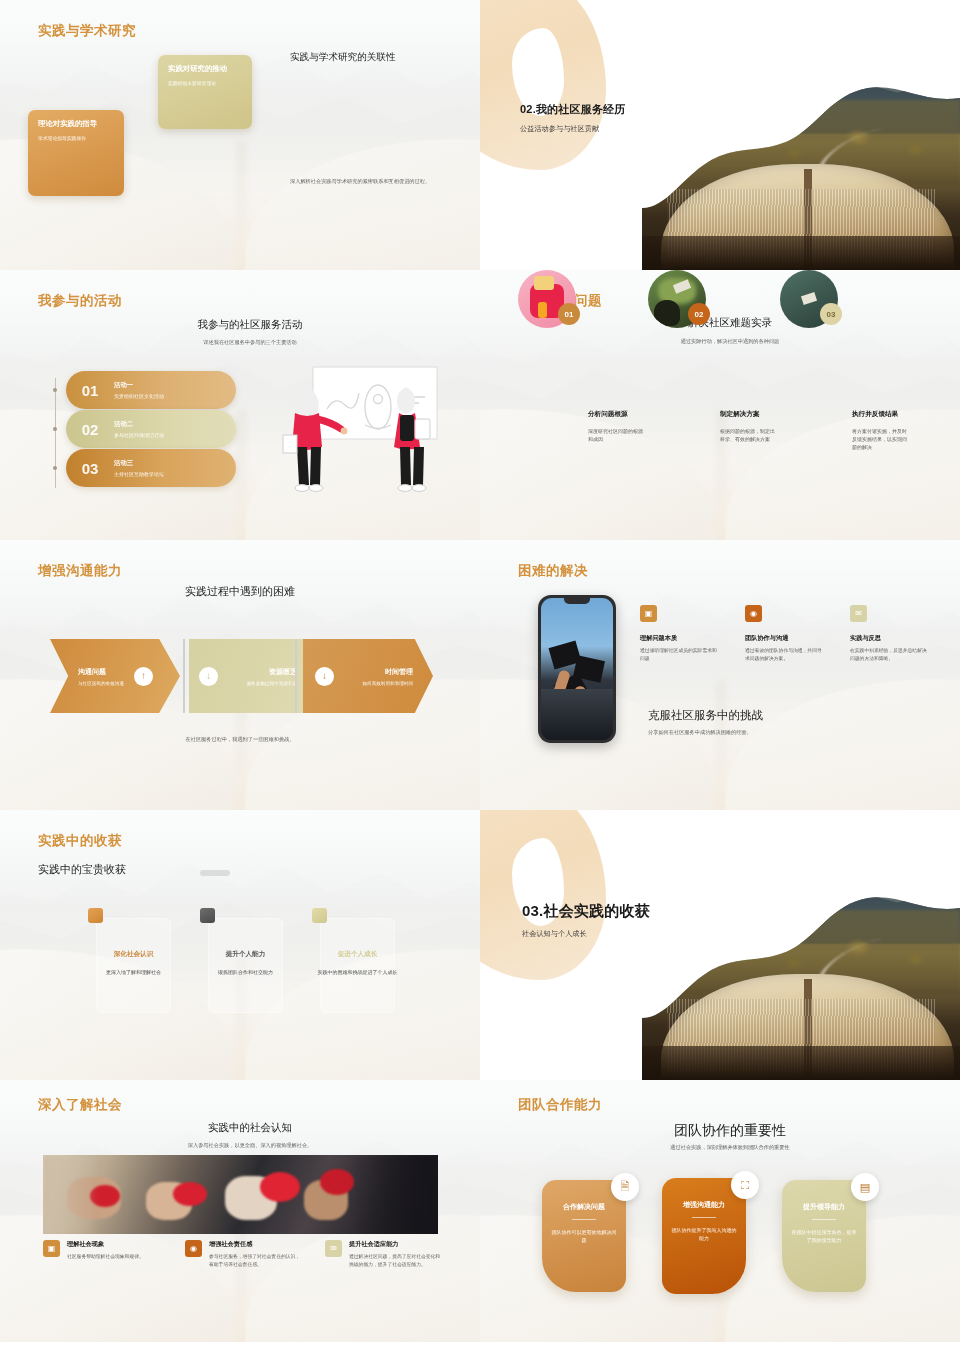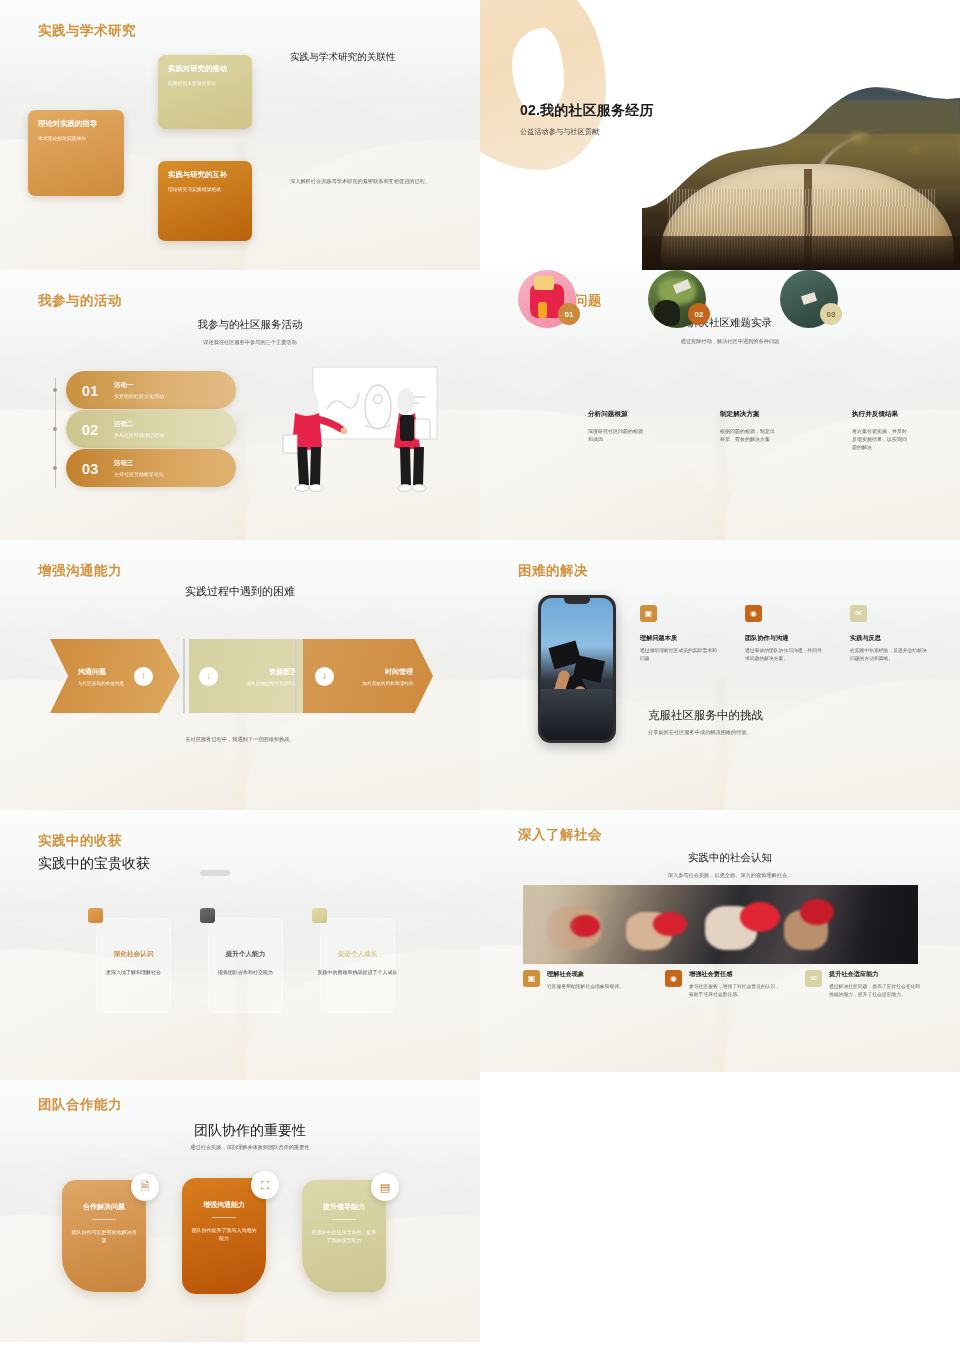--- a/index.html
+++ b/index.html
@@ -211,21 +211,21 @@
            border-radius:5px; }
   .s6-col{ position:absolute; width:78px; }
   .s6-ico{ width:17px; height:17px; border-radius:3px; display:flex;
            align-items:center; justify-content:center; color:#fff; font-size:8px; }
   .s6-col .t{ font-size:6.2px; font-weight:700; color:#1b1b1b; margin-top:12px; }
   .s6-col .d{ font-size:4.8px; color:#5d5d5d; margin-top:4px; line-height:1.65; }
   .s6-h{ left:168px; top:168px; width:230px; font-size:11.5px; text-align:left; }
   .s6-s{ left:168px; top:189px; width:230px; text-align:left; }
 
   
-  .s7-h{ left:38px; top:45px; width:240px; font-size:14px; text-align:left; }
+  .s7-h{ left:38px; top:52px; width:240px; font-size:11px; text-align:left; }
   .s7-ghost{ position:absolute; top:60px; left:200px; width:30px; height:6px;
              background:#dcdcdc; border-radius:3px; }
   .s7-card{ position:absolute; top:108px; width:75px; height:95px;
             border-radius:6px; background:rgba(255,255,255,.30);
             border:1px solid rgba(255,255,255,.35); }
   .s7-sq{ position:absolute; top:98px; width:15px; height:15px; border-radius:3px; }
   .s7-t{ position:absolute; top:140px; width:95px; text-align:center;
          font-size:6.6px; font-weight:700; }
   .s7-d{ position:absolute; top:158px; width:95px; text-align:center;
          font-size:5px; color:#4a4a4a; line-height:1.65; }
@@ -281,42 +281,38 @@
     <div class="kicker">实践与学术研究</div>
 
     <div class="s1-card s1-b">
       <div class="t">实践对研究的推动</div>
       <div class="d">实践经验丰富研究理论</div>
     </div>
     <div class="s1-card s1-a">
       <div class="t">理论对实践的指导</div>
       <div class="d">学术理论指导实践操作</div>
     </div>
-    <div class="s1-card s1-c">
-      <div class="t">实践与研究的互补</div>
-      <div class="d">理论研究与实践相辅相成</div>
-    </div>
 
     <div class="headline s1-title">实践与学术研究的关联性</div>
     <div class="subline s1-desc">深入解析社会实践与学术研究的紧密联系和互相促进的过程。</div>
   </section>
 
   <section class="slide divider">
     <div class="blob"></div>
     <div class="photo">
       <div class="ph-sky"></div>
         <div class="ph-hill"></div>
         <div class="ph-trees"></div>
       <div class="ph-road"></div>
         <div class="ph-book"></div>
         <div class="ph-pages"></div>
       <div class="ph-base"></div>
     </div>
     <div style="position:absolute;left:40px;top:102px;">
-      <div style="font-size:14px;font-weight:700;color:#1b1b1b;letter-spacing:.2px;">02.我的社区服务经历</div>
+      <div style="font-size:11px;font-weight:700;color:#1b1b1b;letter-spacing:.2px;">02.我的社区服务经历</div>
       <div style="font-size:7.2px;color:#3d3d3d;margin-top:7px;">公益活动参与与社区贡献</div>
     </div>
   </section>
 
   <section class="slide">
     <div class="bg">
       <div class="sky"></div>
         <div class="ridge"></div>
         <div class="ridge2"></div>
       <div class="warm"></div>
@@ -551,20 +547,36 @@
     <div class="s7-sq" style="left:200px;background:linear-gradient(150deg,#6e6e6e,#4a4a4a);"></div>
     <div class="s7-t" style="left:198px;color:#5a5a5a;">提升个人能力</div>
     <div class="s7-d" style="left:198px;">锻炼团队合作和社交能力</div>
 
     <div class="s7-card" style="left:320px;"></div>
     <div class="s7-sq" style="left:312px;background:linear-gradient(150deg,#e2dcac,#cfc78d);"></div>
     <div class="s7-t" style="left:310px;color:#d3cb90;">促进个人成长</div>
     <div class="s7-d" style="left:310px;">实践中的困难和挑战促进了个人成长</div>
   </section>
 
+  <section class="slide divider">
+    <div class="blob"></div>
+    <div class="photo">
+      <div class="ph-sky"></div>
+        <div class="ph-hill"></div>
+        <div class="ph-trees"></div>
+      <div class="ph-road"></div>
+        <div class="ph-book"></div>
+        <div class="ph-pages"></div>
+      <div class="ph-base"></div>
+    </div>
+    <div style="position:absolute;left:42px;top:92px;">
+      <div style="font-size:15px;font-weight:700;color:#1b1b1b;letter-spacing:.2px;">03.社会实践的收获</div>
+      <div style="font-size:7.2px;color:#3d3d3d;margin-top:8px;">社会认知与个人成长</div>
+    </div>
+  </section>
 
   <section class="slide short">
     <div class="bg">
       <div class="sky"></div>
         <div class="ridge"></div>
         <div class="ridge2"></div>
       <div class="warm"></div>
         <div class="bookL"></div>
         <div class="bookR"></div>
       <div class="spine"></div>

